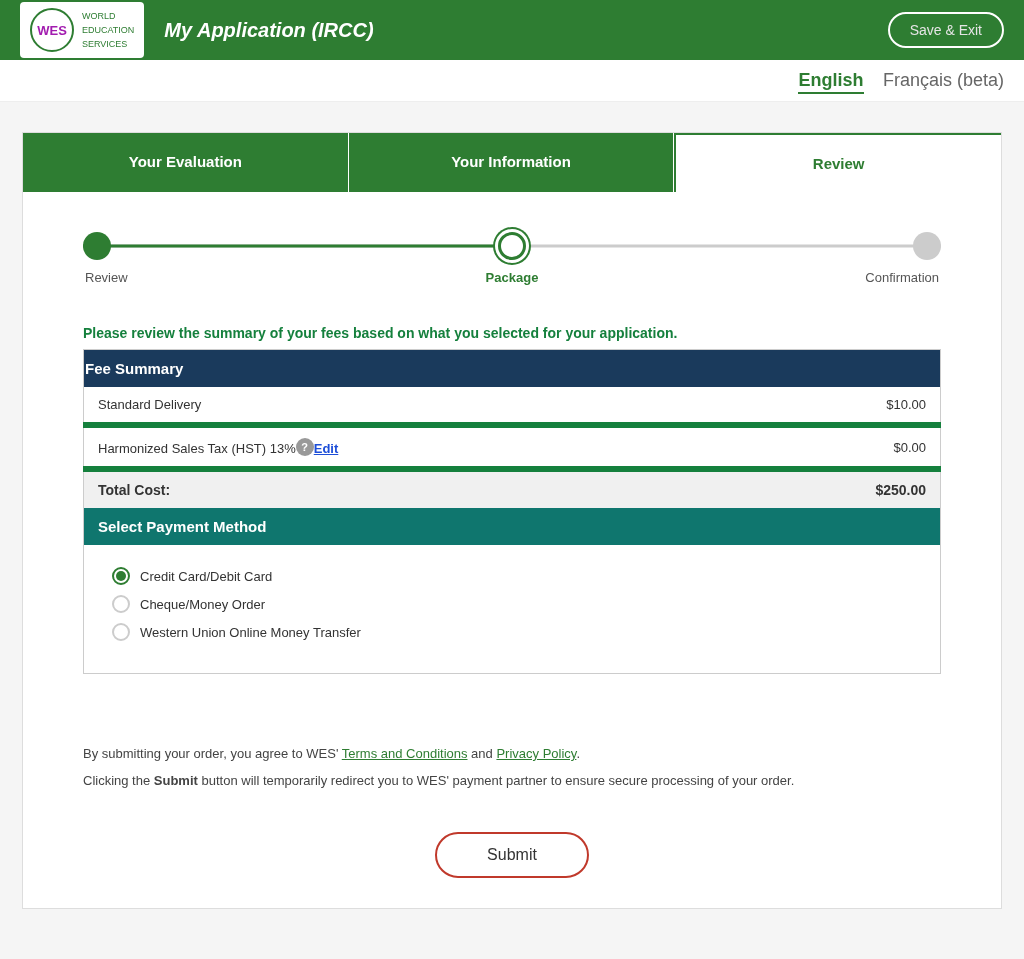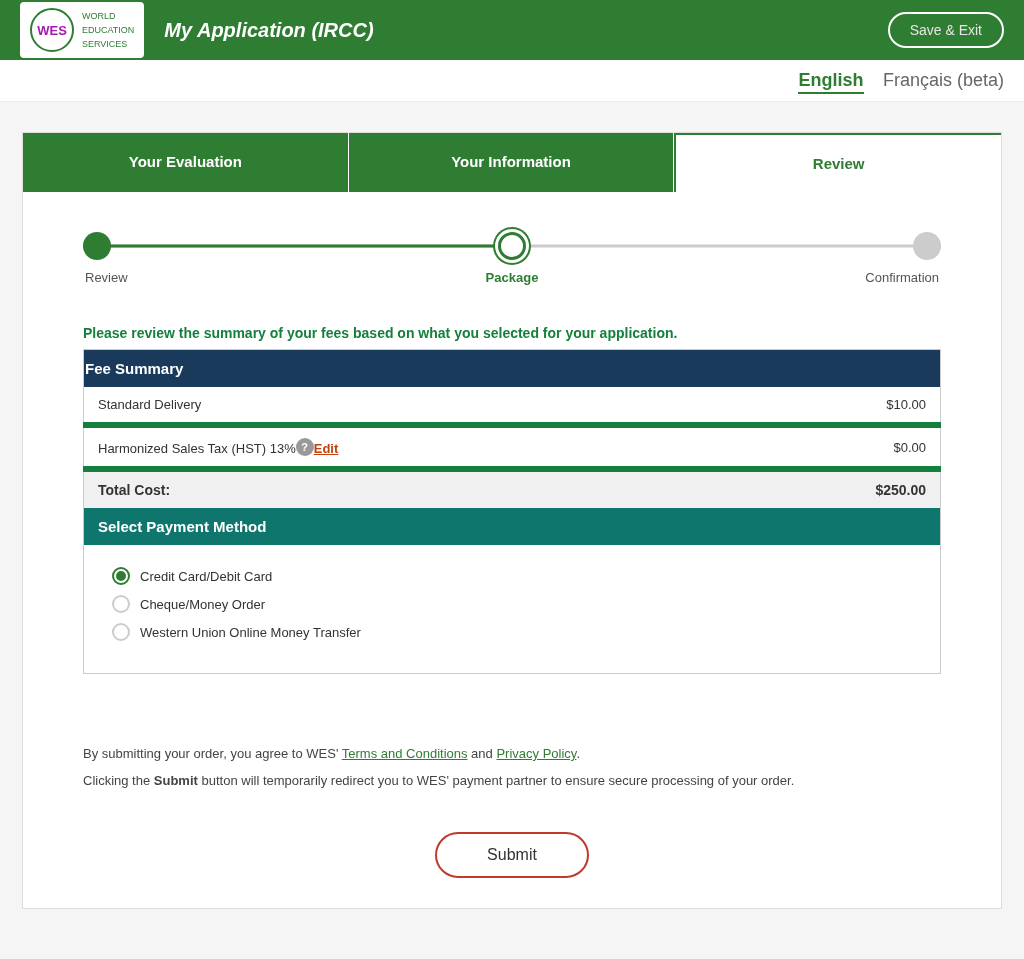--- a/index.html
+++ b/index.html
@@ -239,21 +239,21 @@
       width: 18px;
       height: 18px;
       border-radius: 50%;
       background: #999;
       color: white;
       font-size: 11px;
       font-weight: bold;
       cursor: pointer;
     }
     .edit-link {
-      color: #c2410c;
+      color: #1d4ed8;
       text-decoration: underline;
       cursor: pointer;
       font-weight: bold;
     }
 
     
     .payment-options {
       padding: 12px 14px;
     }
     .payment-option {

